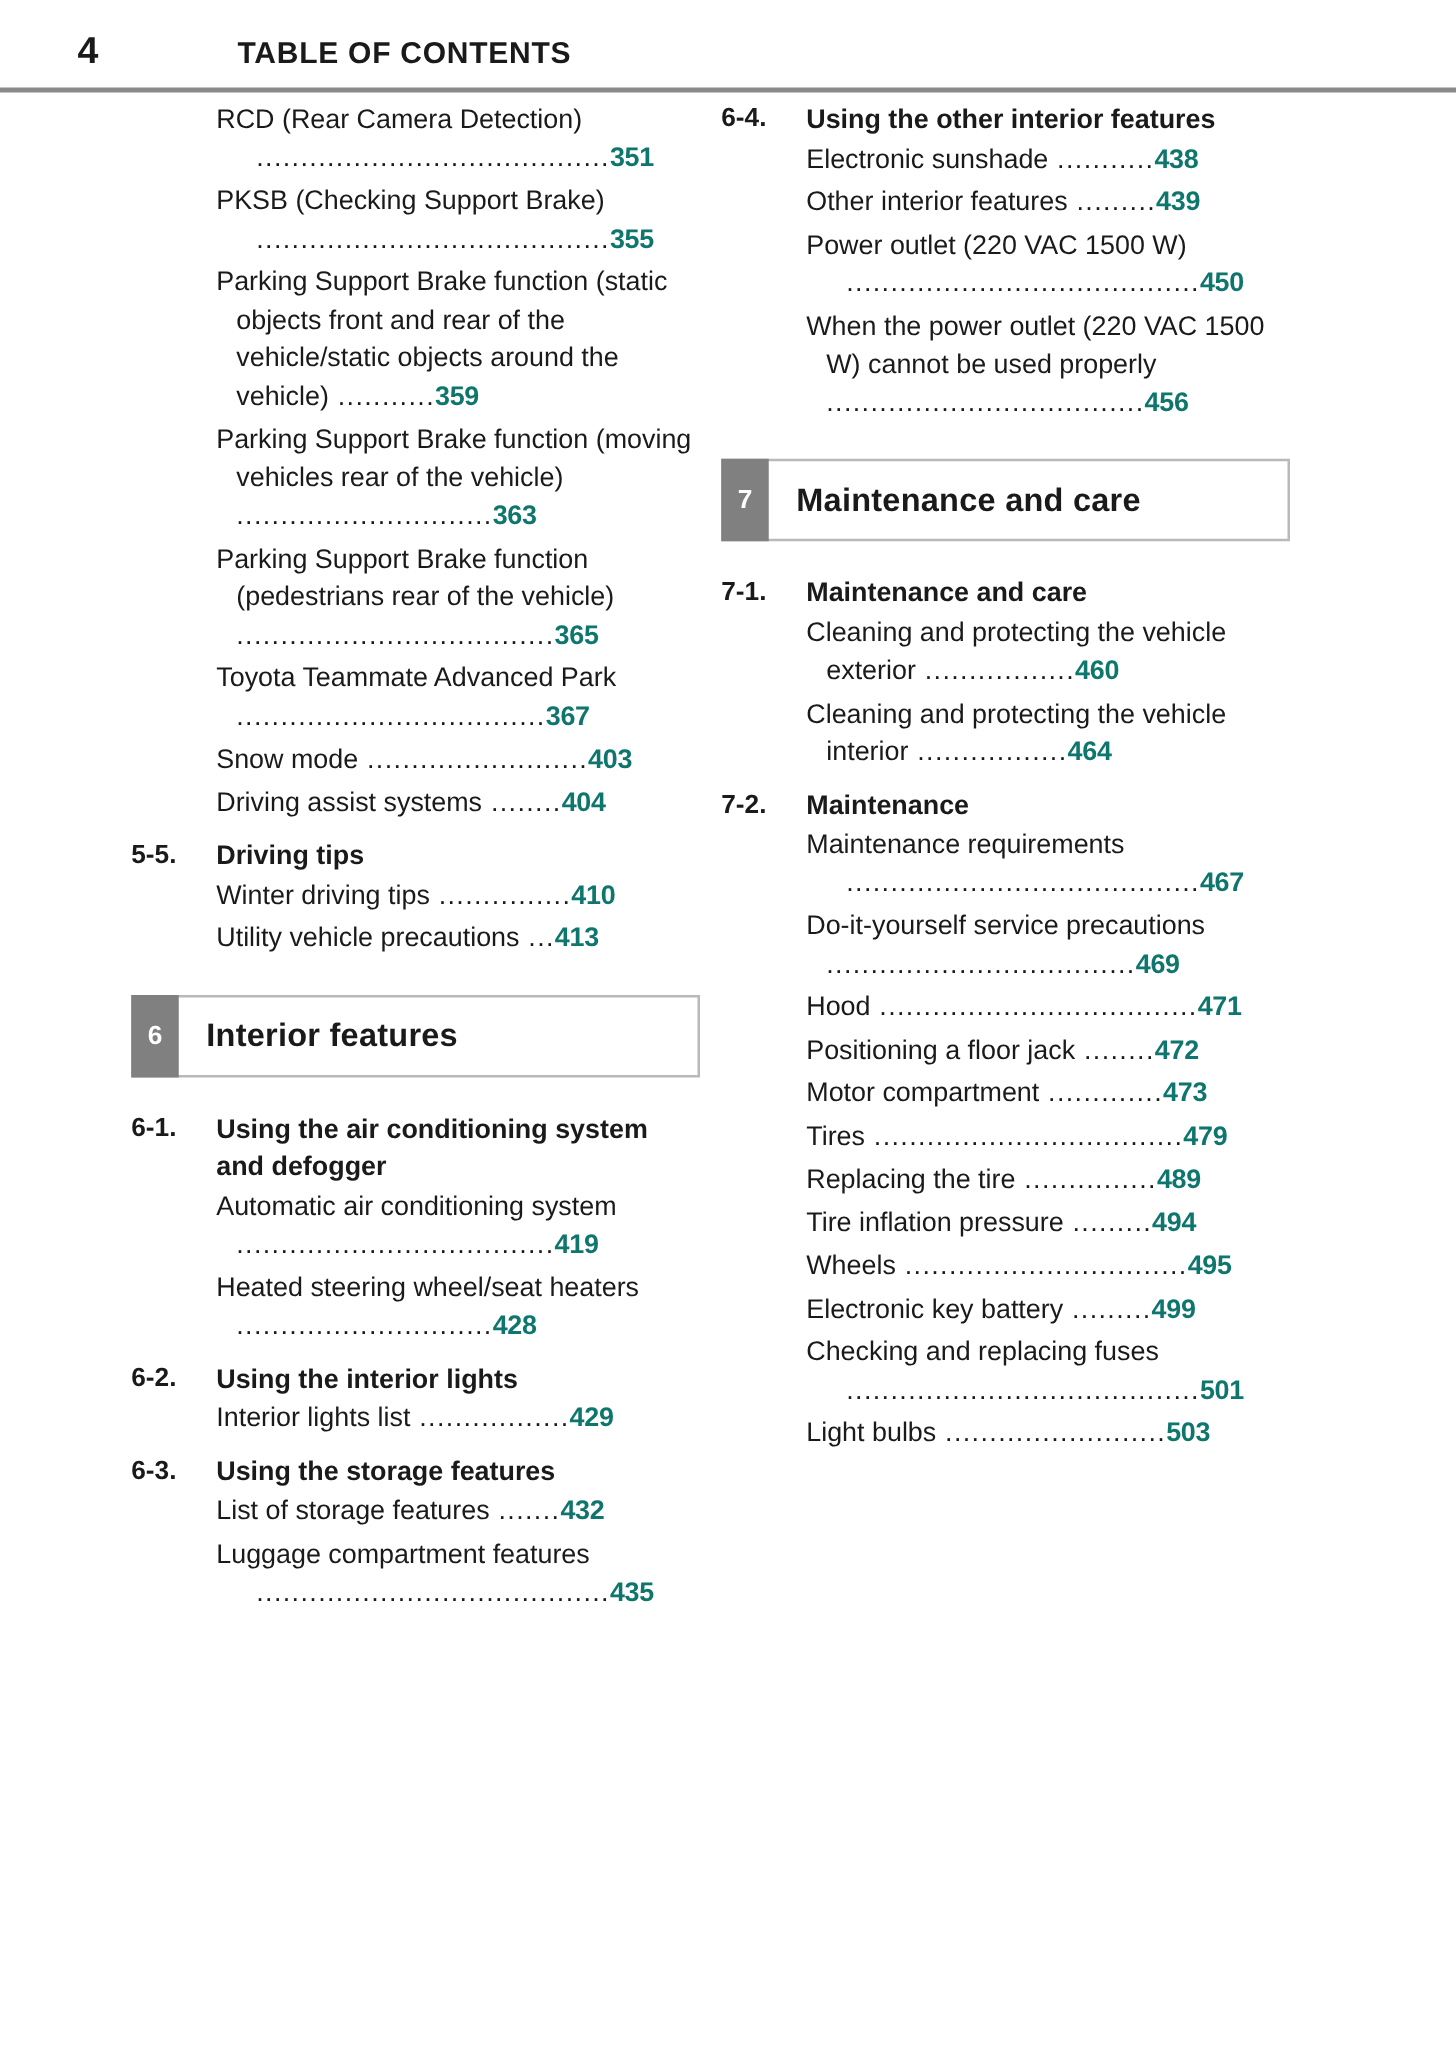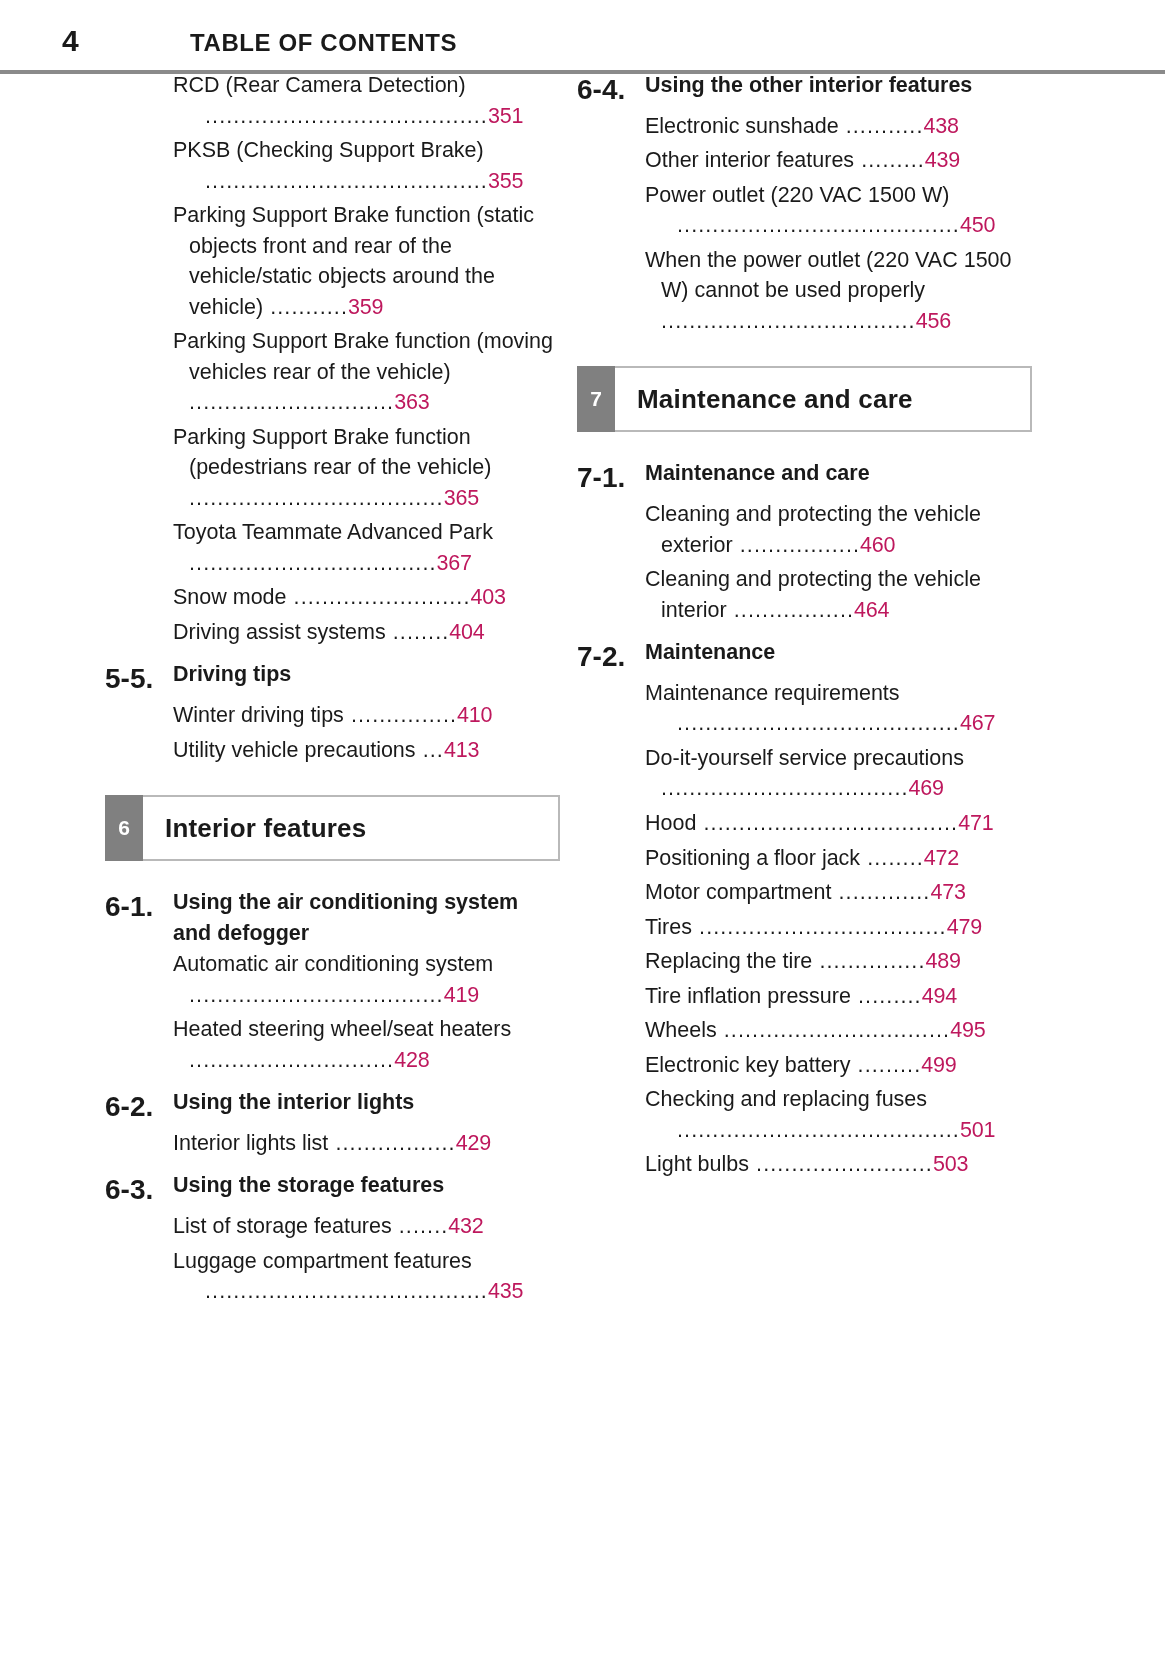--- a/index.html
+++ b/index.html
@@ -43,21 +43,21 @@
     left: 0;
     right: 0;
     top: 70px;
     height: 4px;
     background: #8a8a8a;
   }
 
   
   .columns {
     position: absolute;
-    top: 70px;
+    top: 80px;
     left: 0;
     width: 1165px;
     display: flex;
     gap: 0px;
   }
   .column {
     width: 455px;
     box-sizing: border-box;
   }
   .column.left  { margin-left: 105px; }
@@ -65,21 +65,21 @@
 
   
   .toc-section {
     display: flex;
     align-items: flex-start;
     margin-top: 12px;
     margin-bottom: 1px;
   }
   .toc-section .sec-num {
     flex: 0 0 68px;
-    font-size: 28px;
+    font-size: 21px;
     font-weight: bold;
     line-height: 1.42;
   }
   .toc-section .sec-title {
     font-size: 21.5px;
     font-weight: bold;
     line-height: 1.42;
     padding-right: 6px;
   }
 
@@ -89,22 +89,22 @@
     line-height: 1.42;
     margin-bottom: 4px;
     
     padding-left: 16px;
     text-indent: -16px;
   }
   .toc-entry .leader {
     letter-spacing: 1.1px;
   }
   .toc-entry .pg {
-    color: #be185d;
-    font-weight: normal;
+    color: #0f766e;
+    font-weight: bold;
     letter-spacing: -0.2px;
   }
 
   
   .toc-entry.wrap-leader .leaderline {
     display: block;
     padding-left: 16px;
     text-indent: 0;
   }
 

